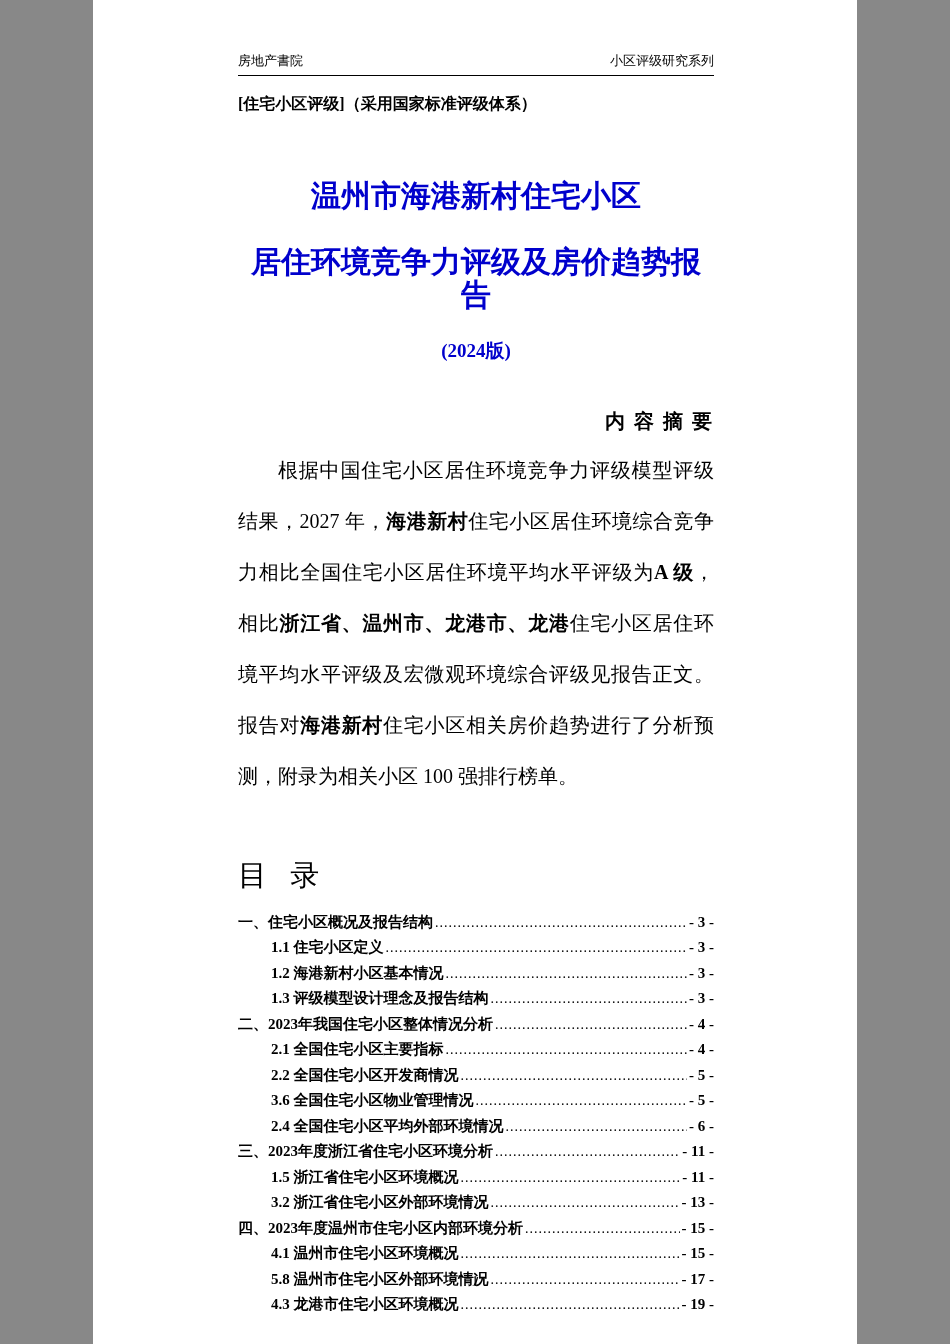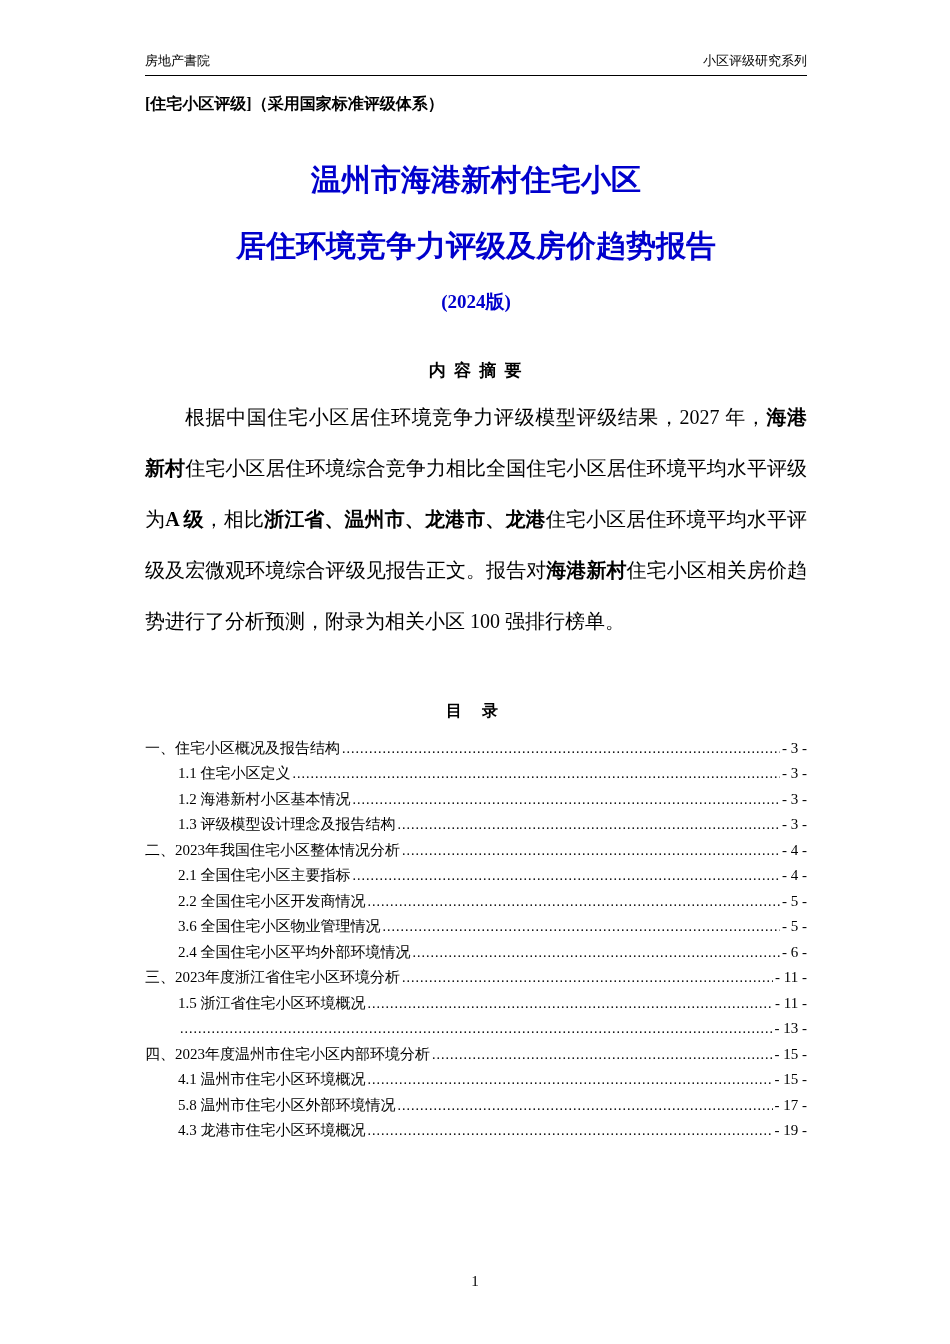--- a/index.html
+++ b/index.html
@@ -1,21 +1,21 @@
 <!DOCTYPE html>
 <html><head>
 <meta charset="utf-8">
 <style>
   * { margin: 0; padding: 0; box-sizing: border-box; }
   html, body { background: #888; }
   body { font-family: "Liberation Serif", "DejaVu Serif", serif; }
 
   .page {
     position: relative;
-    width: 950px;
+    width: 764px;
     height: 1344px;
     margin: 0 auto;
     background: #ffffff;
     color: #000000;
     padding: 52px 143px 0 145px;
     overflow: hidden;
   }
 
   .doc-header {
     display: flex;
@@ -26,58 +26,58 @@
     border-bottom: 1px solid #000;
   }
 
   .tag-line {
     margin-top: 18px;
     font-size: 16px;
     font-weight: bold;
   }
 
   .title-block {
-    margin-top: 48px;
+    margin-top: 64px;
     text-align: center;
     color: #0000CC;
     font-weight: bold;
   }
   .title-line1 { font-size: 30px; line-height: 1.1; }
   .title-line2 { font-size: 30px; line-height: 1.1; margin-top: 33px; }
   .title-edition { font-size: 19px; line-height: 1.1; margin-top: 30px; }
 
   .abstract-heading {
     margin-top: 46px;
-    text-align: center;
-    font-size: 17px;
+    text-align: right;
+    font-size: 20px;
     font-weight: bold;
     letter-spacing: 2px;
   }
 
   .abstract-text {
     margin-top: 10px;
     font-size: 20px;
     line-height: 2.55;
     text-align: justify;
     text-indent: 2em;
   }
   .abstract-text .b { font-weight: bold; }
 
   .toc-heading {
     margin-top: 54px;
-    text-align: center;
-    font-size: 16px;
-    font-weight: bold;
+    text-align: left;
+    font-size: 29px;
+    font-weight: normal;
     letter-spacing: 8px;
   }
 
   .toc {
     margin-top: 14px;
     font-size: 15px;
-    font-weight: normal;
+    font-weight: bold;
   }
   .toc-row {
     display: flex;
     align-items: baseline;
     line-height: 24.5px;
   }
   .toc-row.lvl2 { padding-left: 33px; }
   .toc-label { white-space: nowrap; }
   .toc-leader {
     flex: 1;
@@ -177,20 +177,21 @@
       <span class="toc-label">三、2023年度浙江省住宅小区环境分析</span>
       <span class="toc-leader"></span>
       <span class="toc-page">- 11 -</span>
     </div>
     <div class="toc-row lvl2">
       <span class="toc-label">1.5 浙江省住宅小区环境概况</span>
       <span class="toc-leader"></span>
       <span class="toc-page">- 11 -</span>
     </div>
     <div class="toc-row lvl2">
+      <span class="toc-label">3.2 浙江省住宅小区外部环境情况</span>
       <span class="toc-leader"></span>
       <span class="toc-page">- 13 -</span>
     </div>
     <div class="toc-row">
       <span class="toc-label">四、2023年度温州市住宅小区内部环境分析</span>
       <span class="toc-leader"></span>
       <span class="toc-page">- 15 -</span>
     </div>
     <div class="toc-row lvl2">
       <span class="toc-label">4.1 温州市住宅小区环境概况</span>

